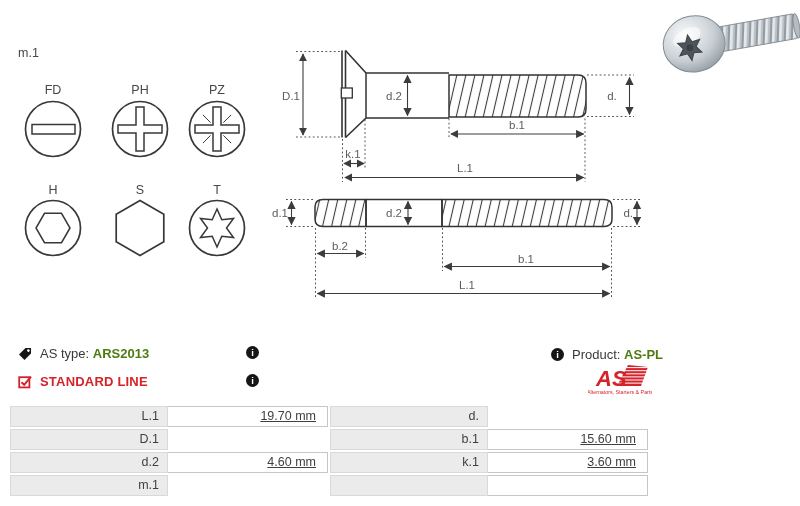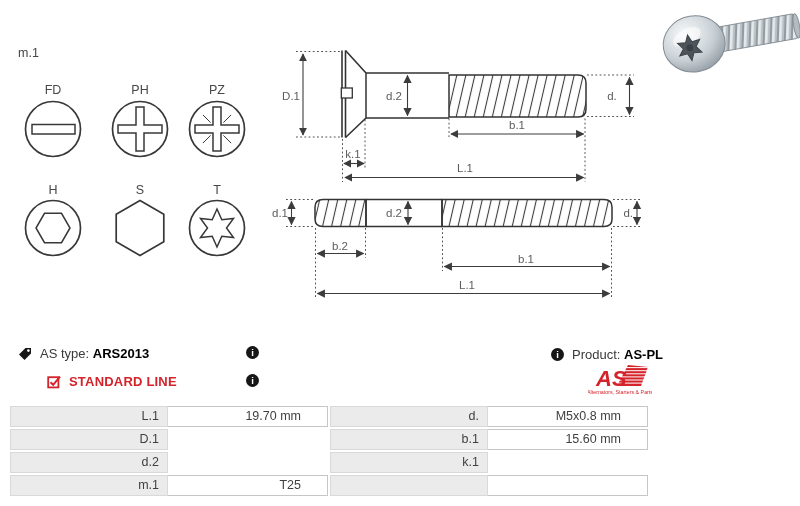--- a/index.html
+++ b/index.html
@@ -5,32 +5,32 @@
   html,body{margin:0;padding:0;background:#fff;}
   #page{position:relative;width:800px;height:506px;background:#ffffff;overflow:hidden;
         font-family:"Liberation Sans",sans-serif;color:#3a3a3a;}
   svg text{font-family:"Liberation Sans",sans-serif;}
   .dimtext{font-size:11.5px;fill:#5d5d5d;}
   .drivetext{font-size:12.5px;fill:#474747;}
   .m1text{font-size:12.5px;fill:#474747;}
 
   
   .info-item{position:absolute;display:flex;align-items:center;gap:8px;font-size:13px;white-space:nowrap;}
-  .info-item b{color:#000000;}
+  .info-item b{color:#4d7c0f;}
   .red{color:#d4232b;font-weight:bold;letter-spacing:.2px;}
   .info-badge{width:13px;height:13px;border-radius:50%;background:#161616;color:#fff;
               font-size:9.5px;font-weight:bold;line-height:13px;text-align:center;flex:0 0 13px;}
 
   
   .spec-row{position:absolute;display:flex;height:21px;}
   .cell{box-sizing:border-box;height:21px;line-height:19px;font-size:12.5px;}
   .cell-label{width:158px;background:#ebebeb;border:1px solid #d9d9d9;text-align:right;
               padding-right:8px;color:#3f3f3f;}
   .cell-value{width:160px;background:#ffffff;border:1px solid #c6c6c6;border-left:none;
-              text-align:right;padding-right:26px;color:#3f3f3f;}
+              text-align:right;padding-right:11px;color:#3f3f3f;text-decoration:underline;}
 </style>
 </head>
 <body>
 
 <div id="page">
 
   
   <svg width="800" height="335" viewBox="0 0 800 335">
     <defs>
       <marker id="ah" viewBox="0 0 10 10" refX="9" refY="5" markerWidth="7.5" markerHeight="7.5" orient="auto-start-reverse">
@@ -188,21 +188,21 @@
   
   <div class="info-item" style="left:18px;top:346px;">
     <svg width="14" height="14" viewBox="0 0 14 14">
       <path d="M1,7.5 L7.5,1 H13 V6.5 L6.5,13 Z" fill="#161616"></path>
       <circle cx="10.4" cy="3.6" r="1.3" fill="#fff"></circle>
     </svg>
     <span><span>AS type:</span>
       <b>ARS2013</b></span>
   </div>
 
-  <div class="info-item" style="left:18px;top:374px;margin-left:29px;">
+  <div class="info-item" style="left:18px;top:374px;">
     <svg width="14" height="14" viewBox="0 0 14 14">
       <rect x="1.2" y="2.2" width="10.2" height="10.2" fill="none" stroke="#d4232b" stroke-width="1.8"></rect>
       <path d="M3.5,7.2 L6.2,9.8 L13,1.6" fill="none" stroke="#d4232b" stroke-width="2"></path>
     </svg>
     <span class="red">STANDARD LINE</span>
   </div>
 
   <div class="info-item" style="left:246px;top:346px;">
     <span class="info-badge">i</span>
   </div>
@@ -242,36 +242,36 @@
 
     <div class="spec-row" style="left:10px;top:406px;">
       <div class="cell cell-label">L.1</div>
       <div class="cell cell-value">19.70 mm</div>
     </div>
     <div class="spec-row" style="left:10px;top:429px;">
       <div class="cell cell-label">D.1</div>
     </div>
     <div class="spec-row" style="left:10px;top:452px;">
       <div class="cell cell-label">d.2</div>
+      <div class="cell cell-value">4.60 mm</div>
     </div>
     <div class="spec-row" style="left:10px;top:475px;">
       <div class="cell cell-label">m.1</div>
-      <div class="cell cell-value">T25</div>
     </div>
 
     <div class="spec-row" style="left:330px;top:406px;">
       <div class="cell cell-label">d.</div>
-      <div class="cell cell-value">M5x0.8 mm</div>
     </div>
     <div class="spec-row" style="left:330px;top:429px;">
       <div class="cell cell-label">b.1</div>
       <div class="cell cell-value">15.60 mm</div>
     </div>
     <div class="spec-row" style="left:330px;top:452px;">
       <div class="cell cell-label">k.1</div>
+      <div class="cell cell-value">3.60 mm</div>
     </div>
     <div class="spec-row" style="left:330px;top:475px;">
       <div class="cell cell-label"></div>
       <div class="cell cell-value"></div>
     </div>
   </div>
 
 </div>
 
 </body></html>

